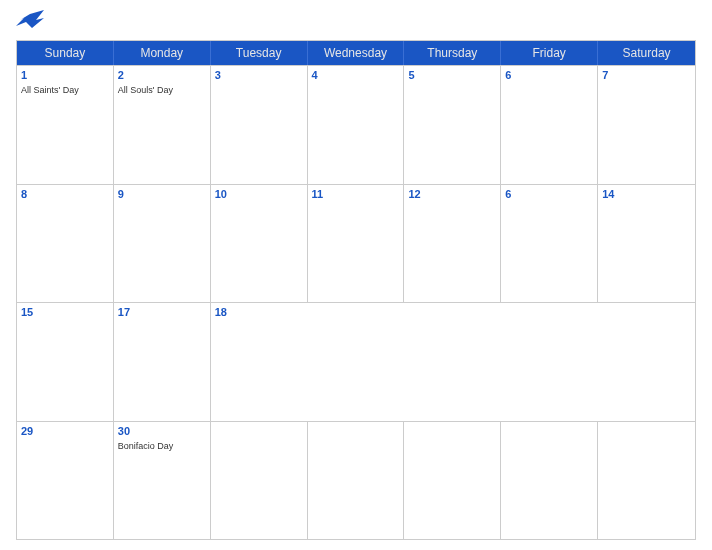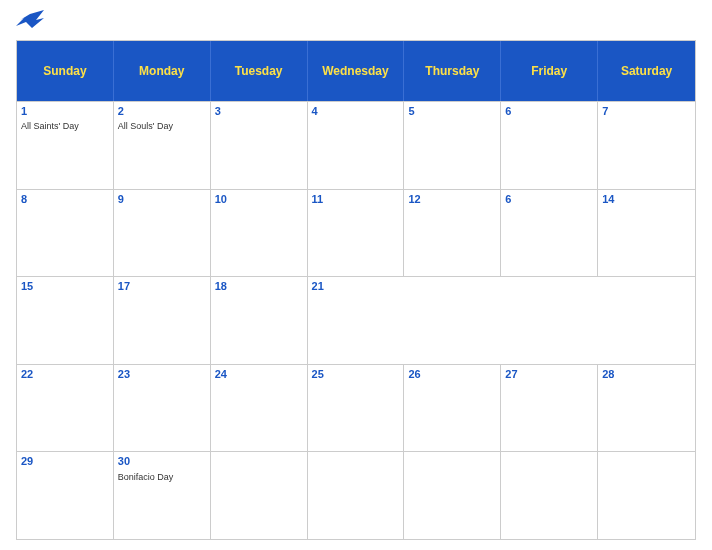--- a/index.html
+++ b/index.html
@@ -62,25 +62,25 @@
       display: flex;
       flex-direction: column;
       border: 1px solid #ccc;
     }
     .days-header {
       display: grid;
       grid-template-columns: repeat(7, 1fr);
       background: #1a56c4;
     }
     .day-header {
-      color: #fde047;
+      color: #e5e5e5;
       font-size: 12px;
-      font-weight: bold;
+      font-weight: normal;
       text-align: center;
-      padding: 23px 2px;
+      padding: 5px 2px;
       border-right: 1px solid #3a6fd4;
     }
     .day-header:last-child {
       border-right: none;
     }
     .weeks {
       flex: 1;
       display: flex;
       flex-direction: column;
     }
@@ -197,46 +197,20 @@
         <div class="week-row">
           <div class="day-cell">
             <div class="day-number">15</div>
           </div>
           <div class="day-cell">
             <div class="day-number">17</div>
           </div>
           <div class="day-cell">
             <div class="day-number">18</div>
           </div>
-          <div class="day-cell">
-            <div class="day-number">21</div>
-          </div>
-        </div>
-        <div class="week-row">
-          <div class="day-cell">
-            <div class="day-number">22</div>
-          </div>
-          <div class="day-cell">
-            <div class="day-number">23</div>
-          </div>
-          <div class="day-cell">
-            <div class="day-number">24</div>
-          </div>
-          <div class="day-cell">
-            <div class="day-number">25</div>
-          </div>
-          <div class="day-cell">
-            <div class="day-number">26</div>
-          </div>
-          <div class="day-cell">
-            <div class="day-number">27</div>
-          </div>
-          <div class="day-cell">
-            <div class="day-number">28</div>
-          </div>
         </div>
         <div class="week-row">
           <div class="day-cell">
             <div class="day-number">29</div>
           </div>
           <div class="day-cell">
             <div class="day-number">30</div>
             <div class="holiday-text">Bonifacio Day</div>
           </div>
           <div class="day-cell empty"></div>

